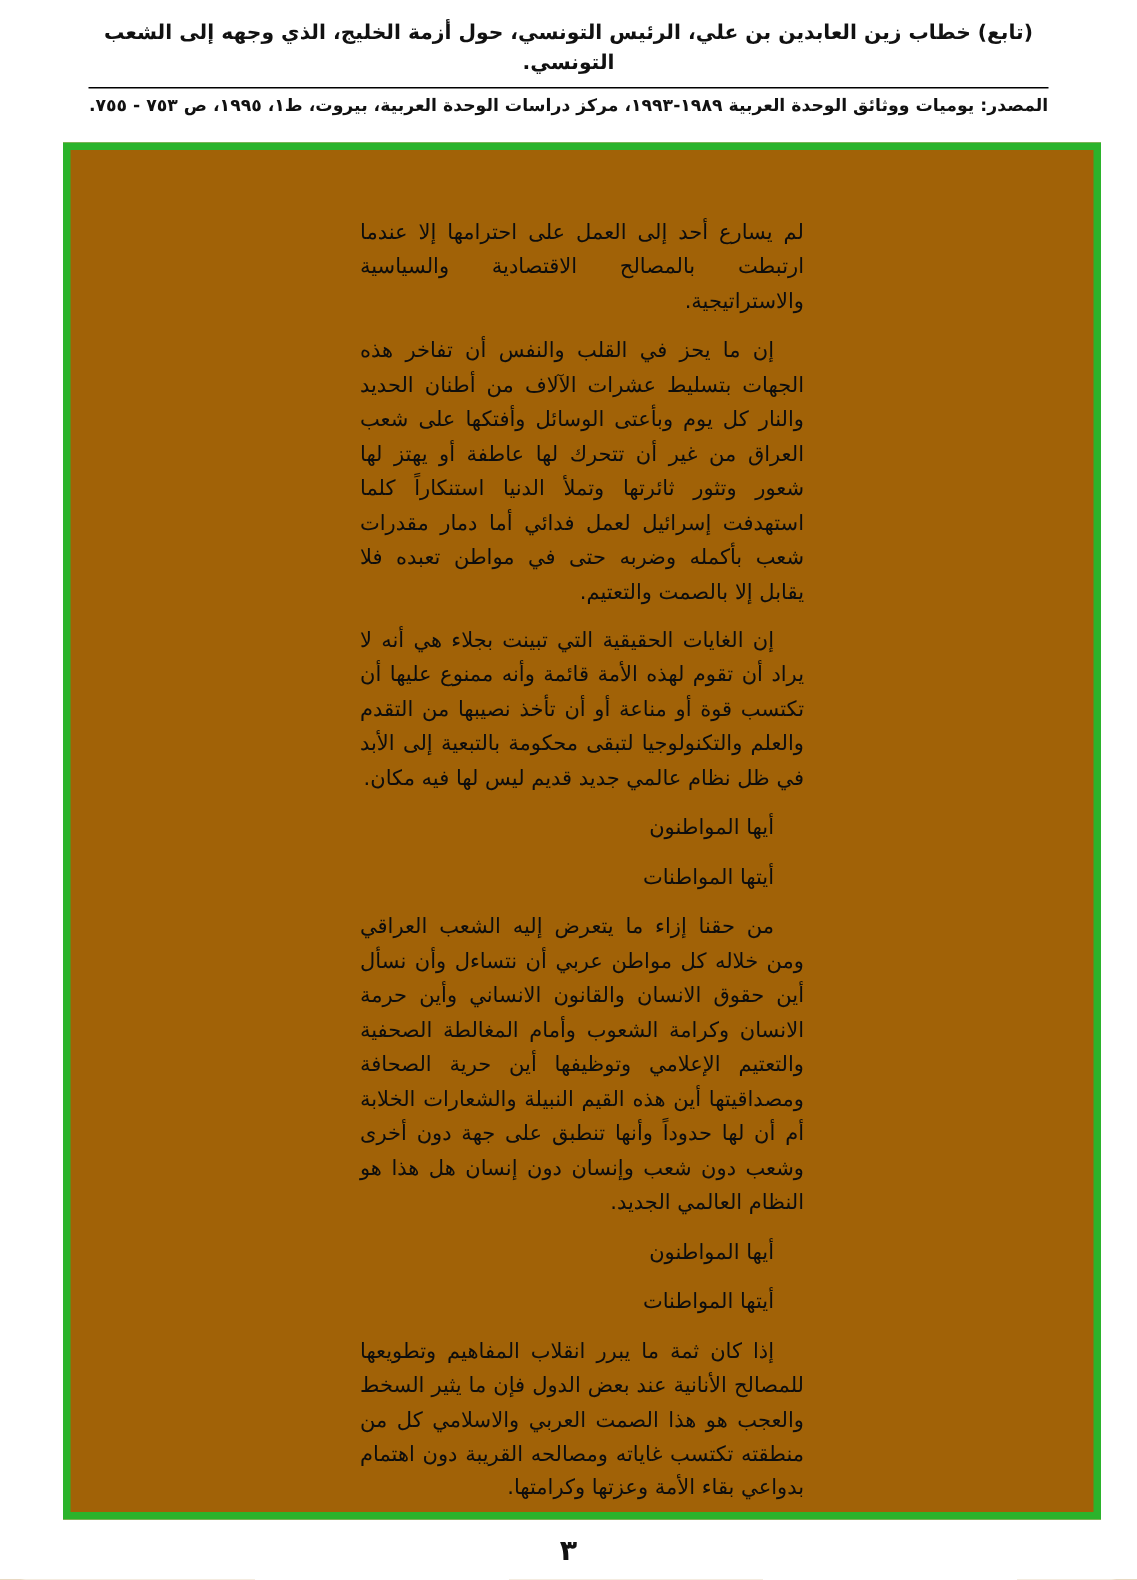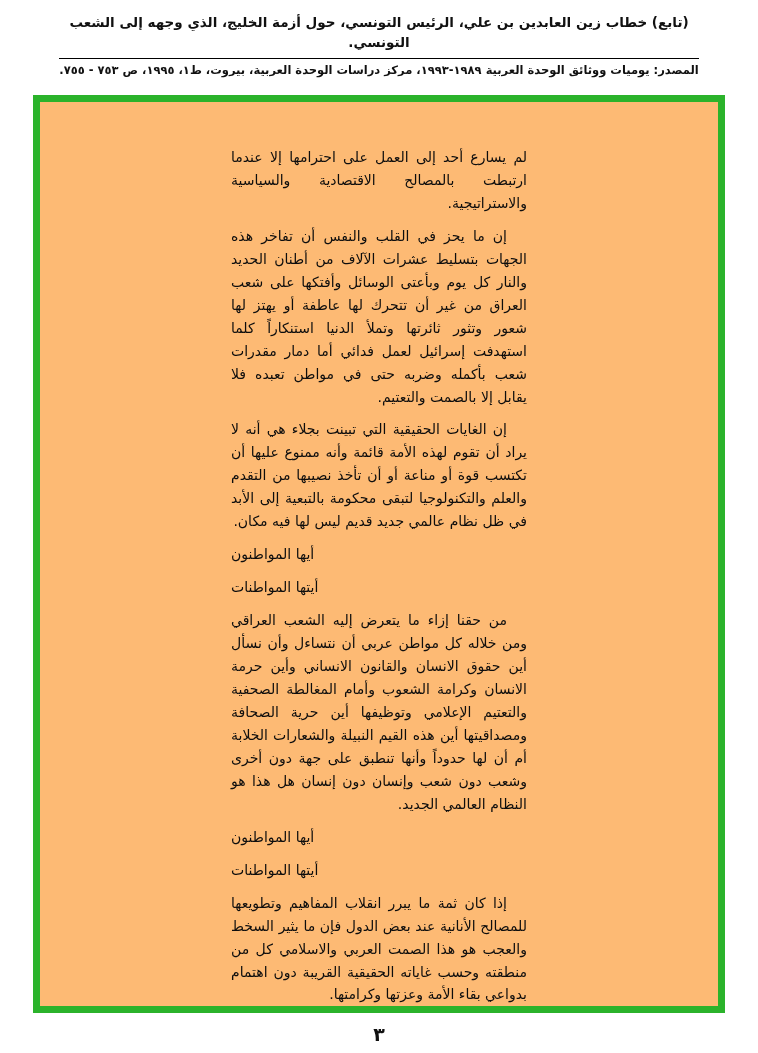--- a/index.html
+++ b/index.html
@@ -38,42 +38,42 @@
   .source-line {
     direction: rtl;
     text-align: center;
     font-weight: bold;
     font-size: 11.5px;
     padding: 0 37px;
   }
   
   .frame {
     position: absolute;
-    left: 33px;
+    left: 42px;
     top: 95px;
     width: 692px;
     height: 918px;
-    border: 7px solid #22c55e;
-    background: #fdba74;
+    border: 5px solid #22c55e;
+    background: #a16207;
     overflow: hidden;
   }
   .text-column {
     direction: rtl;
     width: 296px;
     margin: 44px auto 0 auto;
     text-align: justify;
     font-size: 14px;
     line-height: 1.64;
     color: #0d0d0d;
   }
   .text-column p.para { margin-bottom: 10px; }
   .text-column p.indent { text-indent: 20px; }
   .text-column p.salutation {
     text-indent: 20px;
-    text-align: left;
+    text-align: right;
     margin-bottom: 10px;
   }
   
   .page-number {
     position: absolute;
     bottom: 8px;
     left: 0;
     right: 0;
     text-align: center;
     font-size: 19px;
@@ -96,19 +96,19 @@
     <div class="text-column">
 
     <p class="para">لم يسارع أحد إلى العمل على احترامها إلا عندما ارتبطت بالمصالح الاقتصادية والسياسية والاستراتيجية.</p>
         <p class="para indent">إن ما يحز في القلب والنفس أن تفاخر هذه الجهات بتسليط عشرات الآلاف من أطنان الحديد والنار كل يوم وبأعتى الوسائل وأفتكها على شعب العراق من غير أن تتحرك لها عاطفة أو يهتز لها شعور وتثور ثائرتها وتملأ الدنيا استنكاراً كلما استهدفت إسرائيل لعمل فدائي أما دمار مقدرات شعب بأكمله وضربه حتى في مواطن تعبده فلا يقابل إلا بالصمت والتعتيم.</p>
         <p class="para indent">إن الغايات الحقيقية التي تبينت بجلاء هي أنه لا يراد أن تقوم لهذه الأمة قائمة وأنه ممنوع عليها أن تكتسب قوة أو مناعة أو أن تأخذ نصيبها من التقدم والعلم والتكنولوجيا لتبقى محكومة بالتبعية إلى الأبد في ظل نظام عالمي جديد قديم ليس لها فيه مكان.</p>
         <p class="para salutation">أيها المواطنون</p>
         <p class="para salutation">أيتها المواطنات</p>
         <p class="para indent">من حقنا إزاء ما يتعرض إليه الشعب العراقي ومن خلاله كل مواطن عربي أن نتساءل وأن نسأل أين حقوق الانسان والقانون الانساني وأين حرمة الانسان وكرامة الشعوب وأمام المغالطة الصحفية والتعتيم الإعلامي وتوظيفها أين حرية الصحافة ومصداقيتها أين هذه القيم النبيلة والشعارات الخلابة أم أن لها حدوداً وأنها تنطبق على جهة دون أخرى وشعب دون شعب وإنسان دون إنسان هل هذا هو النظام العالمي الجديد.</p>
         <p class="para salutation">أيها المواطنون</p>
         <p class="para salutation">أيتها المواطنات</p>
-        <p class="para indent">إذا كان ثمة ما يبرر انقلاب المفاهيم وتطويعها للمصالح الأنانية عند بعض الدول فإن ما يثير السخط والعجب هو هذا الصمت العربي والاسلامي كل من منطقته وحسب غاياته الحقيقية القريبة دون اهتمام بدواعي بقاء الأمة وعزتها وكرامتها.</p>
+        <p class="para indent">إذا كان ثمة ما يبرر انقلاب المفاهيم وتطويعها للمصالح الأنانية عند بعض الدول فإن ما يثير السخط والعجب هو هذا الصمت العربي والاسلامي كل من منطقته تكتسب غاياته ومصالحه القريبة دون اهتمام بدواعي بقاء الأمة وعزتها وكرامتها.</p>
       </div>
   </div>
 
   <div class="page-number">٣</div>
 
 </div>
 
 </body></html>

